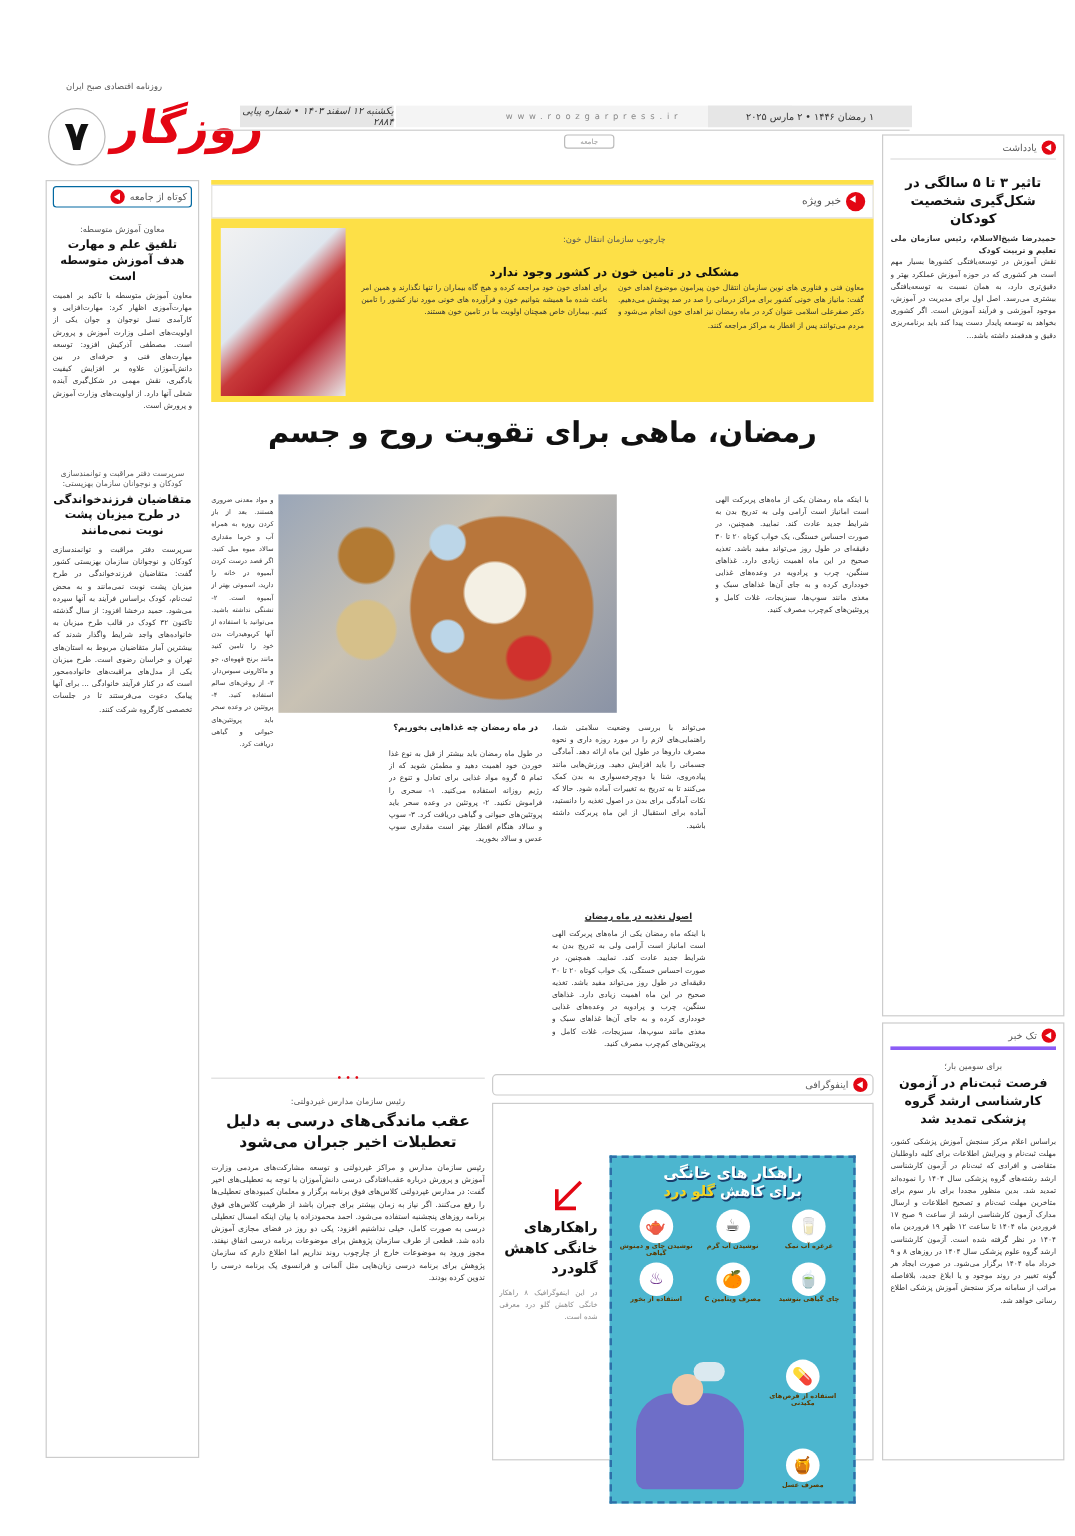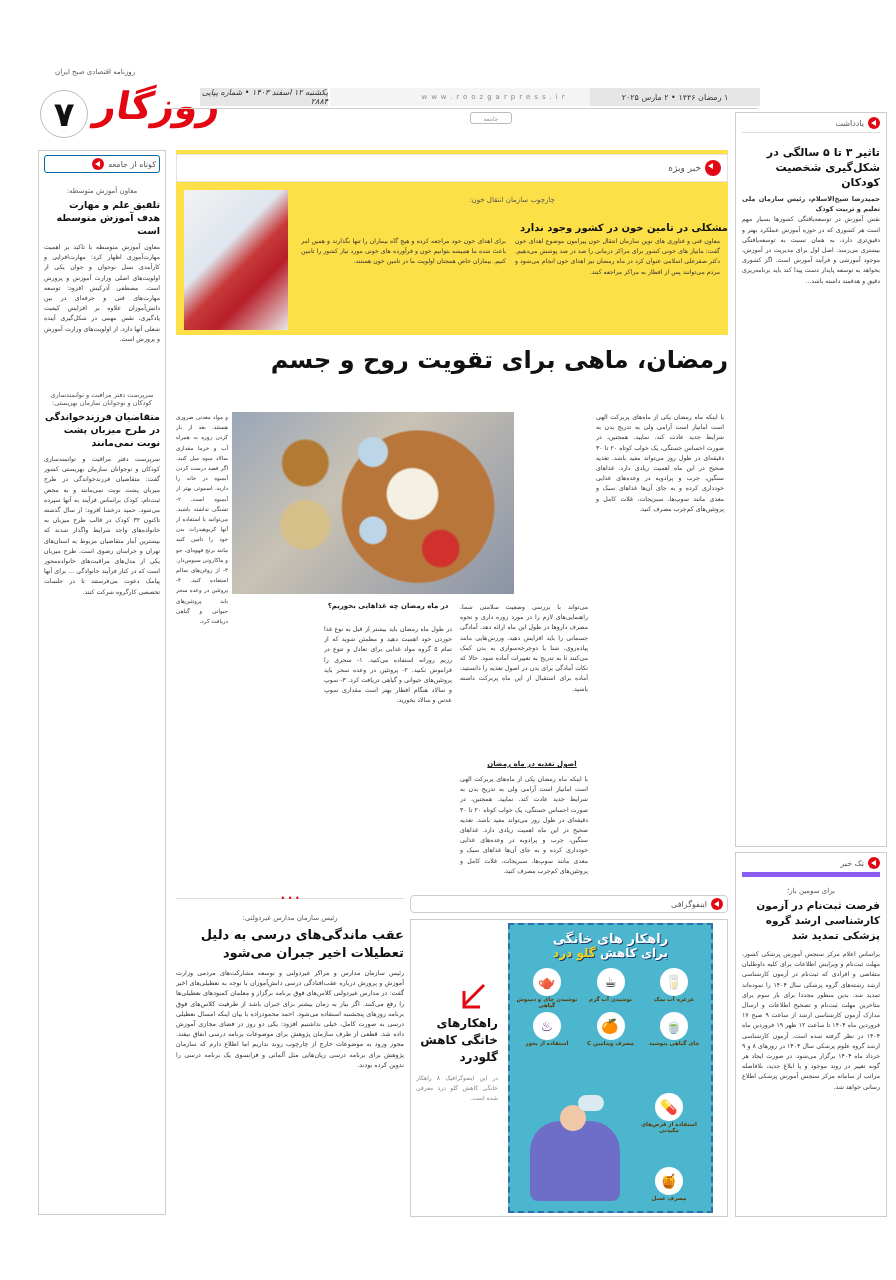--- a/index.html
+++ b/index.html
@@ -21,34 +21,34 @@
   
   .sec-label { display:flex; align-items:center; gap:4px; font-size: 8px; color:#555; }
   .sec-icon { width: 12px; height: 12px; border-radius: 50%; background: #e30613; position:relative; flex:none; }
   .sec-icon::after { content:""; position:absolute; left:3px; top:3px; border-right:5px solid #fff; border-top:3px solid transparent; border-bottom:3px solid transparent; }
 
   .col-box { border: 1px solid #ccc; background: #fff; }
 
   
   .txt { font-size: 6.2px; line-height: 10.2px; color: #333; text-align: justify; direction: rtl; overflow: hidden; }
   .kicker { font-size: 7px; color: #555; text-align: center; }
-  .headline { font-weight: bold; text-align: right; color: #111; }
+  .headline { font-weight: bold; text-align: center; color: #111; }
 
   
   .photo-blood { background: linear-gradient(135deg,#f2f2f2 0%,#dfe6ee 40%,#c83a3a 55%,#b81f2a 70%,#e8e8e8 100%); }
   .photo-food { background:
       radial-gradient(circle at 26% 28%, #b37a33 0 9%, transparent 10%),
       radial-gradient(circle at 26% 62%, #d6c08a 0 10%, transparent 11%),
       radial-gradient(circle at 64% 45%, #f4f0e4 0 12%, transparent 13%),
       radial-gradient(circle at 50% 22%, #bcd6e8 0 7%, transparent 8%),
       radial-gradient(circle at 50% 65%, #bcd6e8 0 7%, transparent 8%),
       radial-gradient(circle at 74% 75%, #d0312d 0 7%, transparent 8%),
       radial-gradient(circle at 66% 52%, #b8763b 0 36%, transparent 37%),
       linear-gradient(135deg,#9aa6b8,#c9c2b4 40%,#8a93a6); }
-  .infographic { background: #4cb6cf; border: 2px dashed #2d6fa8; }
+  .infographic { background: #4cb6cf; border: 2px dashed #2d6fa8; margin-top: 40px; }
 </style>
 </head>
 <body>
 
 <div class="abs masthead-tag">روزنامه اقتصادی صبح ایران</div>
 <div class="abs page-num-circle">۷</div>
 <div class="abs logo">روزگار</div>
 <div class="abs info-bar left">یکشنبه ۱۲ اسفند ۱۴۰۳ • شماره پیاپی ۲۸۸۴</div>
 <div class="abs info-bar center">www.roozgarpress.ir</div>
 <div class="abs info-bar right">۱ رمضان ۱۴۴۶ • ۲ مارس ۲۰۲۵</div>
@@ -59,21 +59,21 @@
   <div class="sec-label" style="justify-content:flex-start; border-bottom:1px solid #ddd; padding-bottom:3px;">
     <span class="sec-icon"></span>
     <span>یادداشت</span>
   </div>
   <div class="headline" style="font-size:11px; line-height:15px; margin:12px 0 4px;">تاثیر ۳ تا ۵ سالگی در شکل‌گیری شخصیت کودکان</div>
   <div class="txt" style="font-weight:bold; font-size:6.6px;">حمیدرضا شیخ‌الاسلام، رئیس سازمان ملی تعلیم و تربیت کودک</div>
   <div class="txt" style="height:640px;">نقش آموزش در توسعه‌یافتگی کشورها بسیار مهم است هر کشوری که در حوزه آموزش عملکرد بهتر و دقیق‌تری دارد، به همان نسبت به توسعه‌یافتگی بیشتری می‌رسد. اصل اول برای مدیریت در آموزش، موجود آموزشی و فرآیند آموزش است. اگر کشوری بخواهد به توسعه پایدار دست پیدا کند باید برنامه‌ریزی دقیق و هدفمند داشته باشد...</div>
 </div>
 
 <div class="abs col-box" style="left:735px; top:852px; width:152px; height:365px; padding:4px 6px;">
-  <div class="sec-label" style="border-bottom:5px solid #8b5cf6; padding-bottom:3px;">
+  <div class="sec-label" style="border-bottom:3px solid #8b5cf6; padding-bottom:3px;">
     <span class="sec-icon"></span>
     <span>تک خبر</span>
   </div>
   <div class="kicker" style="margin-top:10px;">برای سومین بار؛</div>
   <div class="headline" style="font-size:10.5px; line-height:15px; margin:3px 0 6px;">فرصت ثبت‌نام در آزمون کارشناسی ارشد گروه پزشکی تمدید شد</div>
   <div class="txt" style="height:270px;">براساس اعلام مرکز سنجش آموزش پزشکی کشور، مهلت ثبت‌نام و ویرایش اطلاعات برای کلیه داوطلبان متقاضی و افرادی که ثبت‌نام در آزمون کارشناسی ارشد رشته‌های گروه پزشکی سال ۱۴۰۴ را نموده‌اند تمدید شد. بدین منظور مجددا برای بار سوم برای متاخرین مهلت ثبت‌نام و تصحیح اطلاعات و ارسال مدارک آزمون کارشناسی ارشد از ساعت ۹ صبح ۱۷ فروردین ماه ۱۴۰۴ تا ساعت ۱۲ ظهر ۱۹ فروردین ماه ۱۴۰۴ در نظر گرفته شده است. آزمون کارشناسی ارشد گروه علوم پزشکی سال ۱۴۰۴ در روزهای ۸ و ۹ خرداد ماه ۱۴۰۴ برگزار می‌شود. در صورت ایجاد هر گونه تغییر در روند موجود و یا ابلاغ جدید، بلافاصله مراتب از سامانه مرکز سنجش آموزش پزشکی اطلاع رسانی خواهد شد.</div>
 </div>
 
 <div class="abs col-box" style="left:38px; top:150px; width:128px; height:1065px; padding:4px 5px;">
   <div class="sec-label" style="border:1px solid #0369a1; border-radius:3px; padding:2px 3px; flex-direction:row-reverse; justify-content:flex-end;">

